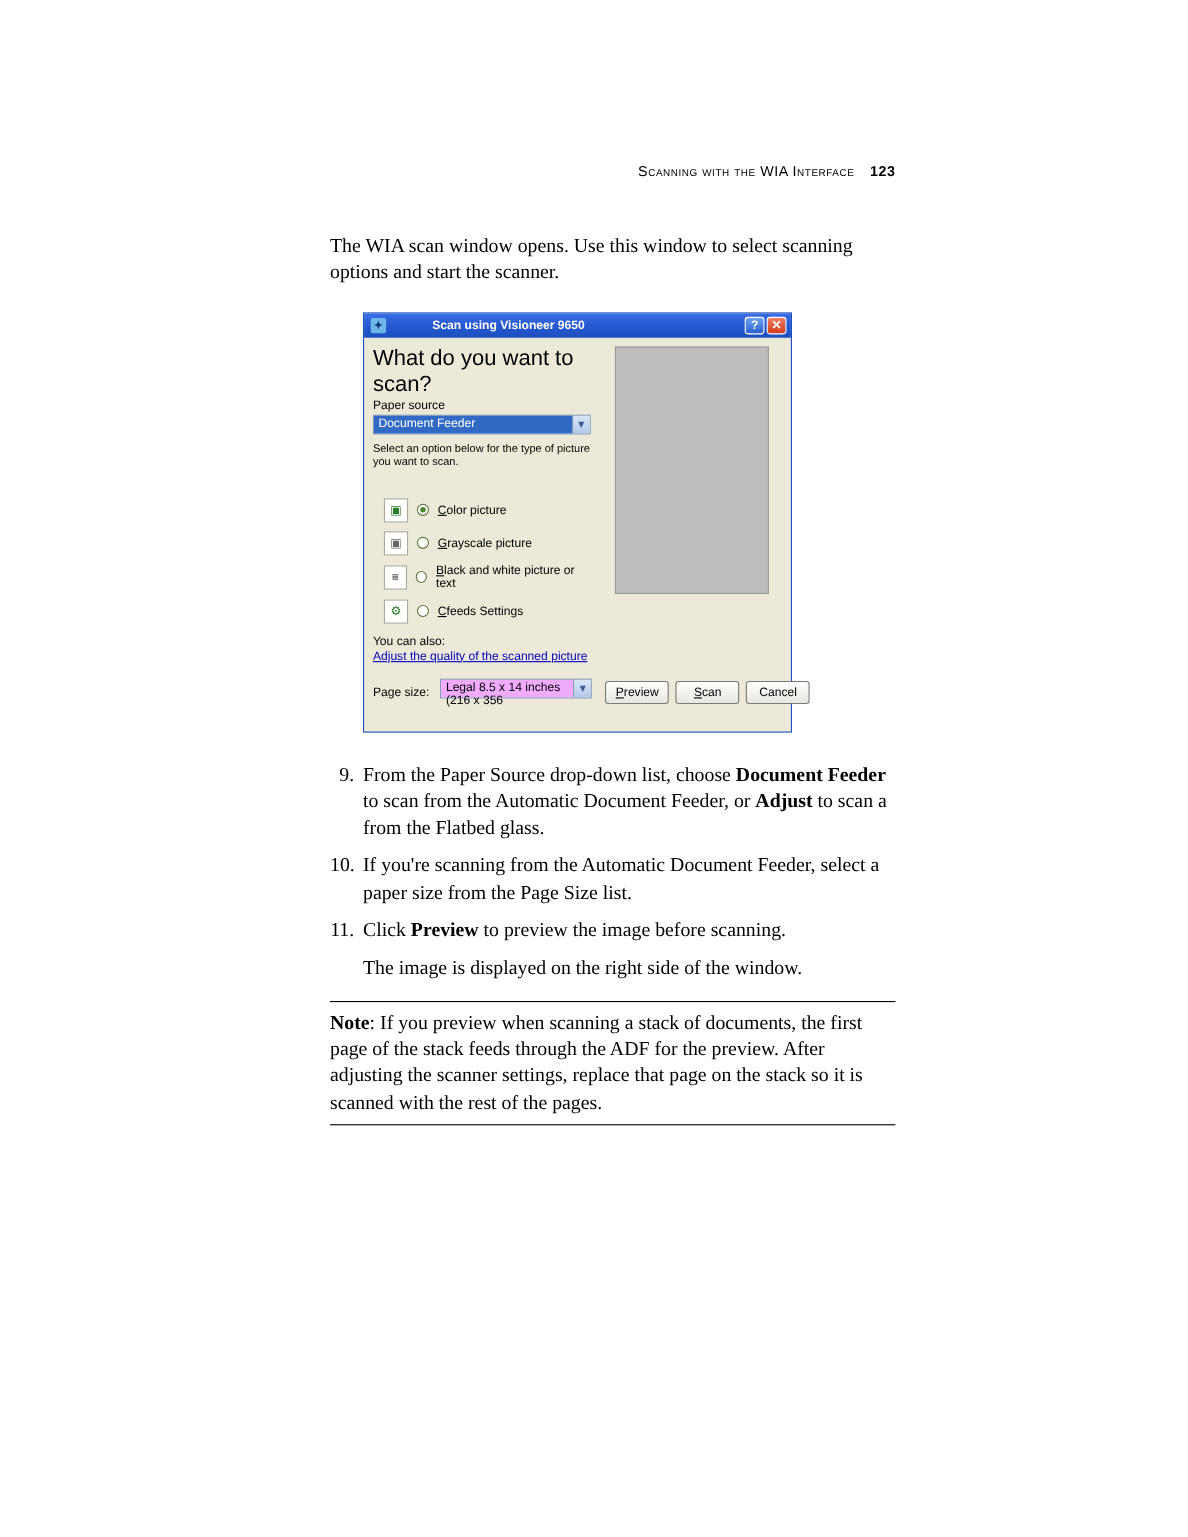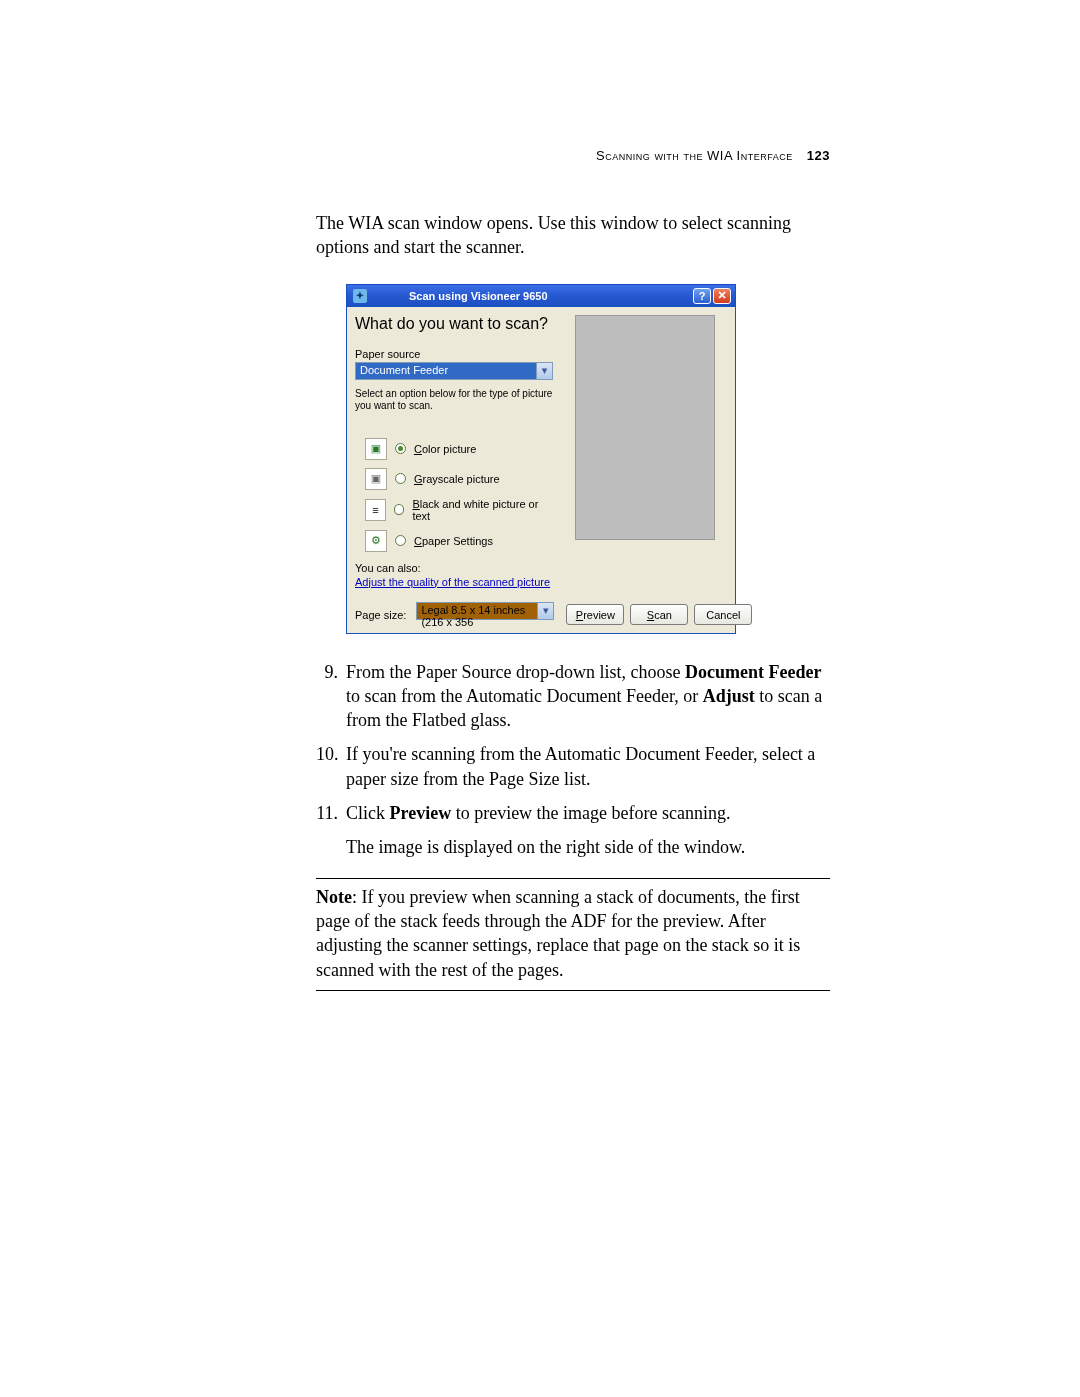--- a/index.html
+++ b/index.html
@@ -6,21 +6,21 @@
   body {
     width: 1080px;
     height: 1397px;
     background: #fff;
     font-family: Georgia, "Times New Roman", serif;
     color: #000;
     position: relative;
   }
   .page {
     position: absolute;
-    left: 316px;
+    left: 300px;
     top: 148px;
     width: 514px;
   }
   .running-header {
     text-align: right;
     font-family: Arial, Helvetica, sans-serif;
     font-size: 13px;
     letter-spacing: 0.5px;
     margin-bottom: 48px;
   }
@@ -77,40 +77,40 @@
   }
   .tb-help { background: linear-gradient(to bottom,#6fa3f2,#2a5fd0); }
   .tb-close { background: linear-gradient(to bottom,#f08060,#d43a1a); }
   .dialog-body {
     display: flex;
     padding: 8px;
     gap: 10px;
   }
   .left-pane { width: 198px; }
   .heading {
-    font-size: 16px;
-    margin-bottom: 15px;
+    font-size: 20px;
+    margin-bottom: 2px;
   }
   .lbl { font-size: 11px; margin-bottom: 2px; display: block; }
   .dropdown {
     display: flex;
     border: 1px solid #7f9db9;
     height: 18px;
     margin-bottom: 8px;
     width: 100%;
   }
   .dropdown .sel {
     flex: 1;
     background: #316ac5;
     color: #fff;
     padding: 1px 4px;
     font-size: 11px;
   }
   .dropdown .sel.plain {
-    background: #a16207;
+    background: #f0abfc;
     color: #000;
   }
   .dropdown .arrow {
     width: 16px;
     background: linear-gradient(to bottom,#dae6f6,#b3c9ea);
     border-left: 1px solid #7f9db9;
     display: flex; align-items: center; justify-content: center;
     color: #3b5a9a;
   }
   .instr { font-size: 10px; line-height: 1.2; margin-bottom: 22px; }
@@ -144,21 +144,21 @@
     display: flex; align-items: flex-start; justify-content: center;
   }
   .preview-area {
     width: 140px; height: 225px;
     border: 1px solid #9a9a9a;
     background: #bdbdbd;
   }
   .dialog-footer {
     display: flex;
     align-items: center;
-    padding: 6px 8px 5px 8px;
+    padding: 6px 8px 22px 8px;
     gap: 6px;
   }
   .ps-label { font-size: 11px; margin-right: 4px; white-space: nowrap; }
   .ps-drop { flex: 0 0 138px; }
   .footer-spacer { flex: 1; }
   .winbtn {
     min-width: 58px;
     height: 21px;
     border: 1px solid #7a7a7a;
     border-radius: 3px;
@@ -223,21 +223,21 @@
           <span class="opt-text"><span class="ul">G</span><span>rayscale picture</span></span>
         </div>
         <div class="opt-row">
           <div class="opt-icon">≡</div>
           <span class="radio"></span>
           <span class="opt-text"><span class="ul">B</span><span>lack and white picture or text</span></span>
         </div>
         <div class="opt-row">
           <div class="opt-icon" style="color:#2a7a2a;">⚙</div>
           <span class="radio"></span>
-          <span class="opt-text"><span class="ul">C</span><span>paper Settings</span></span>
+          <span class="opt-text"><span class="ul">C</span><span>feeds Settings</span></span>
         </div>
 
         <div class="subhead">You can also:</div>
         <span class="linklike">Adjust the quality of the scanned picture</span>
       </div>
       <div class="right-pane">
         <div class="preview-area"></div>
       </div>
     </div>
     <div class="dialog-footer">

